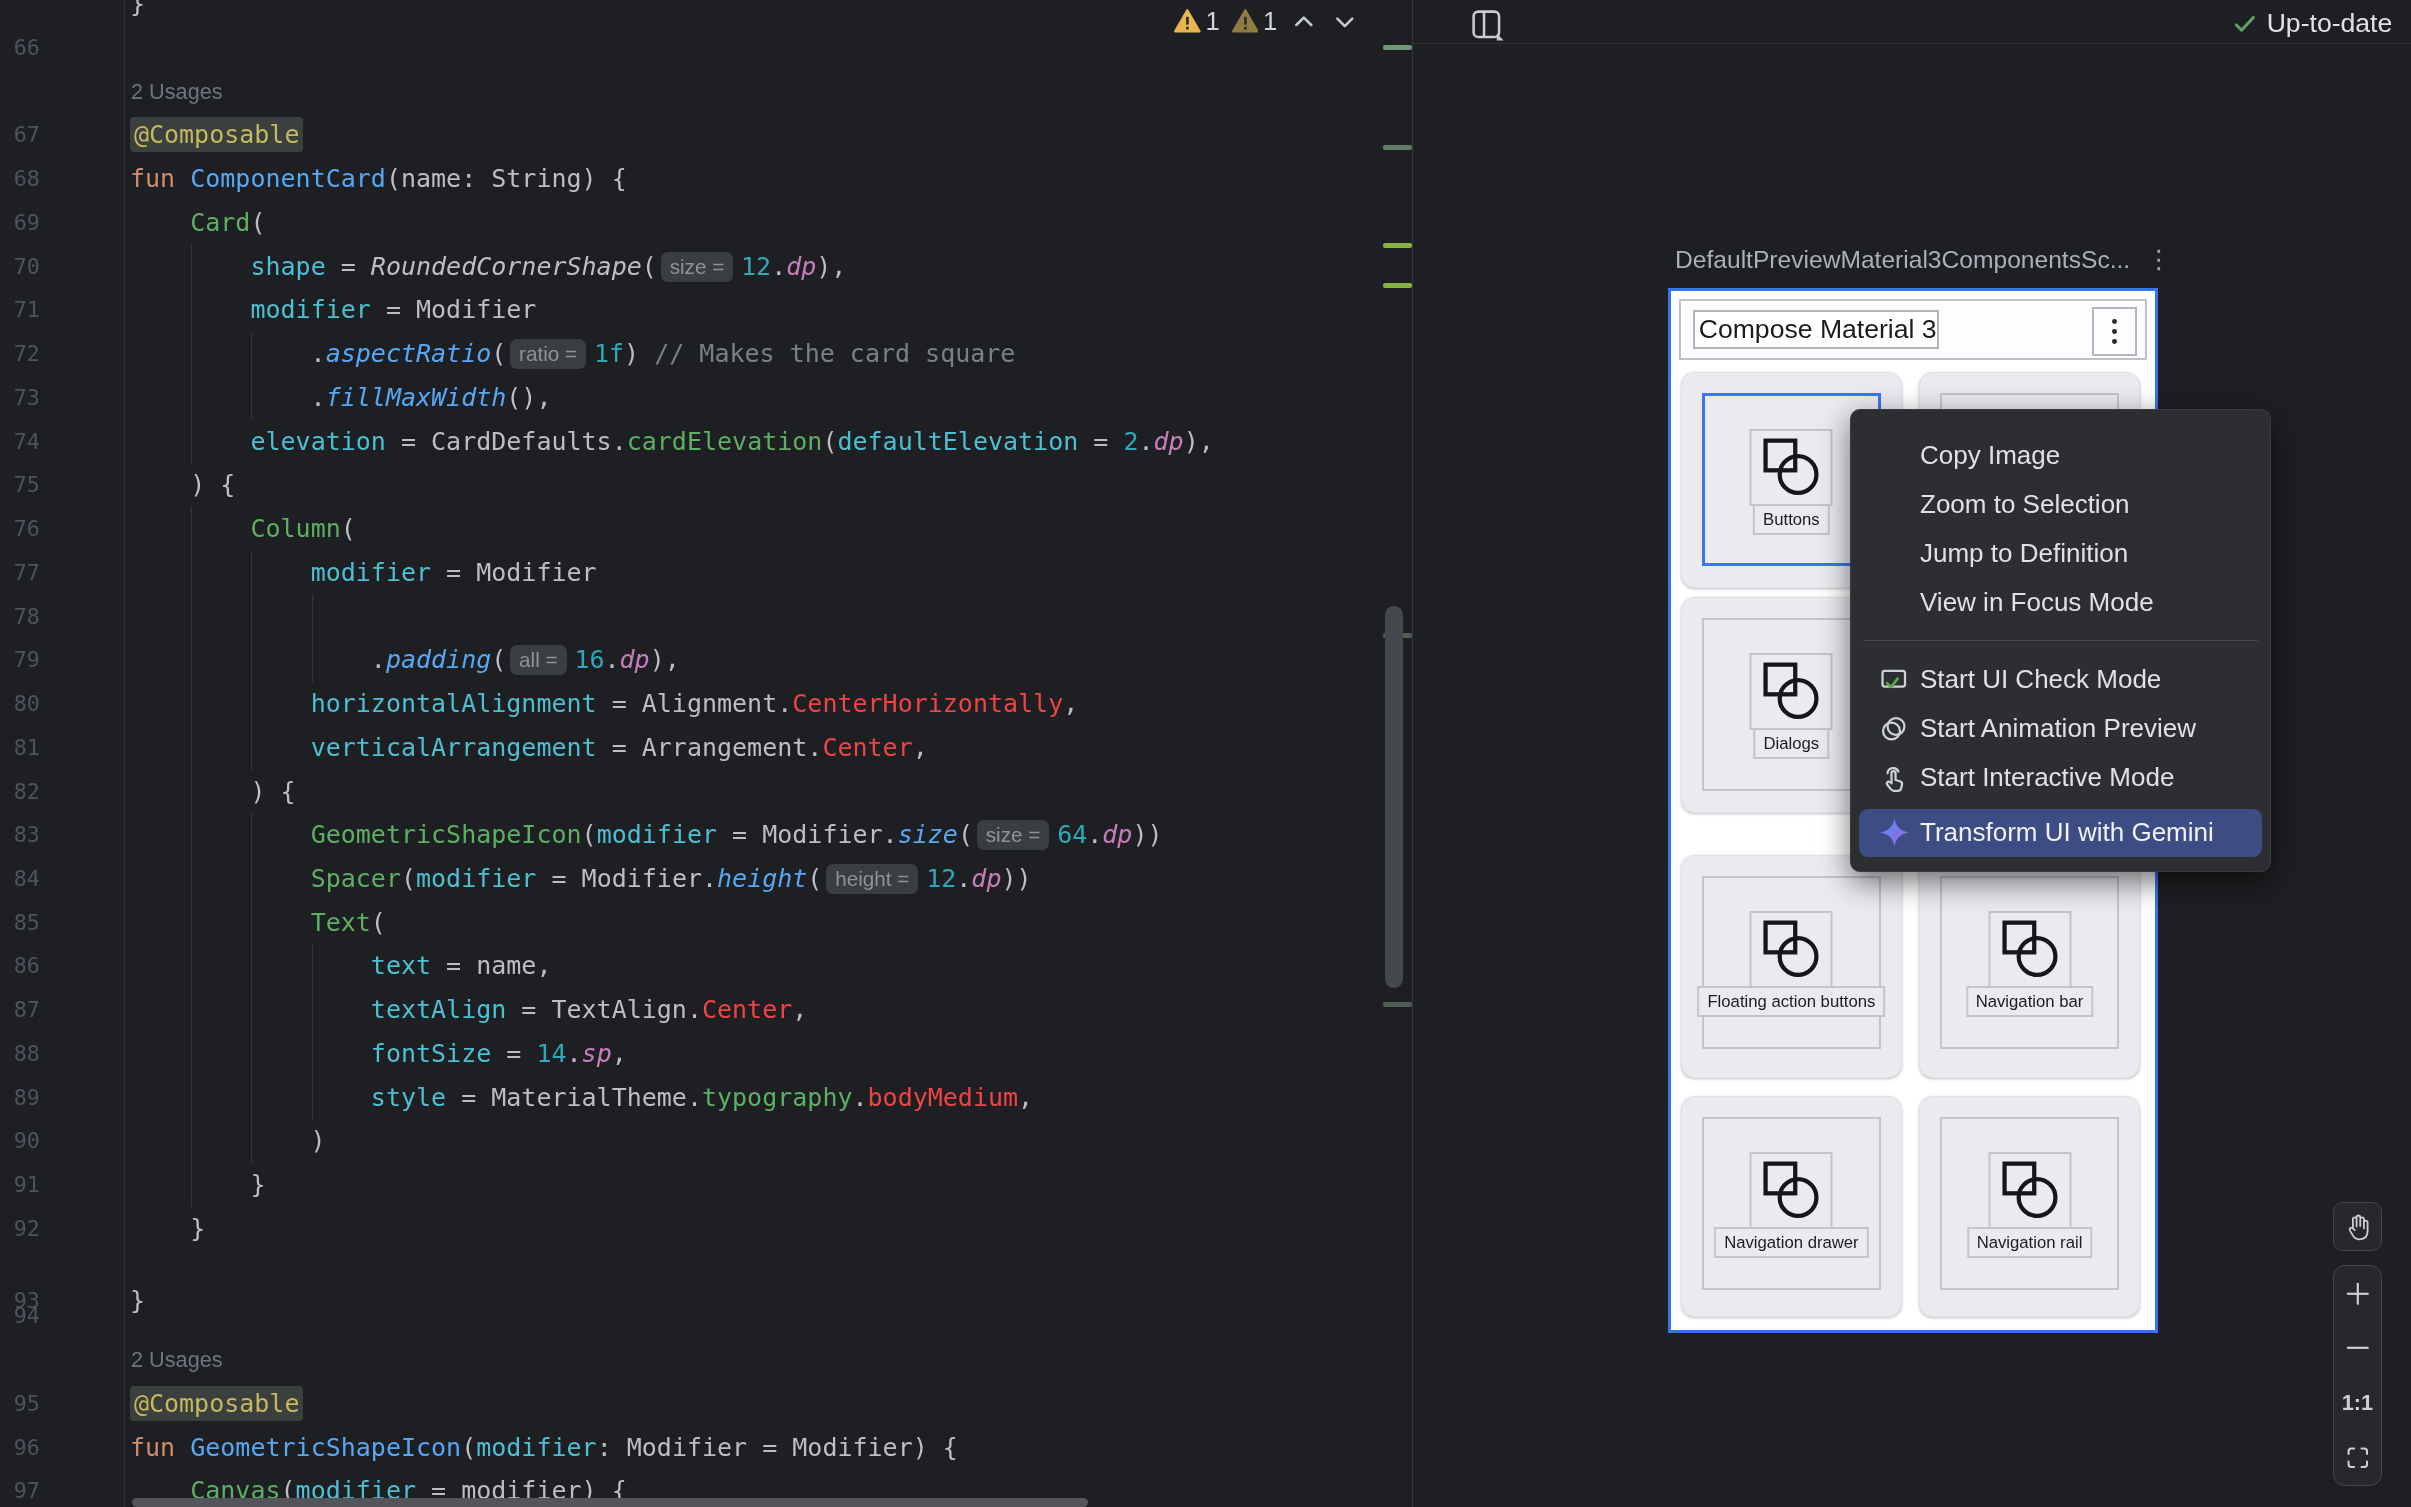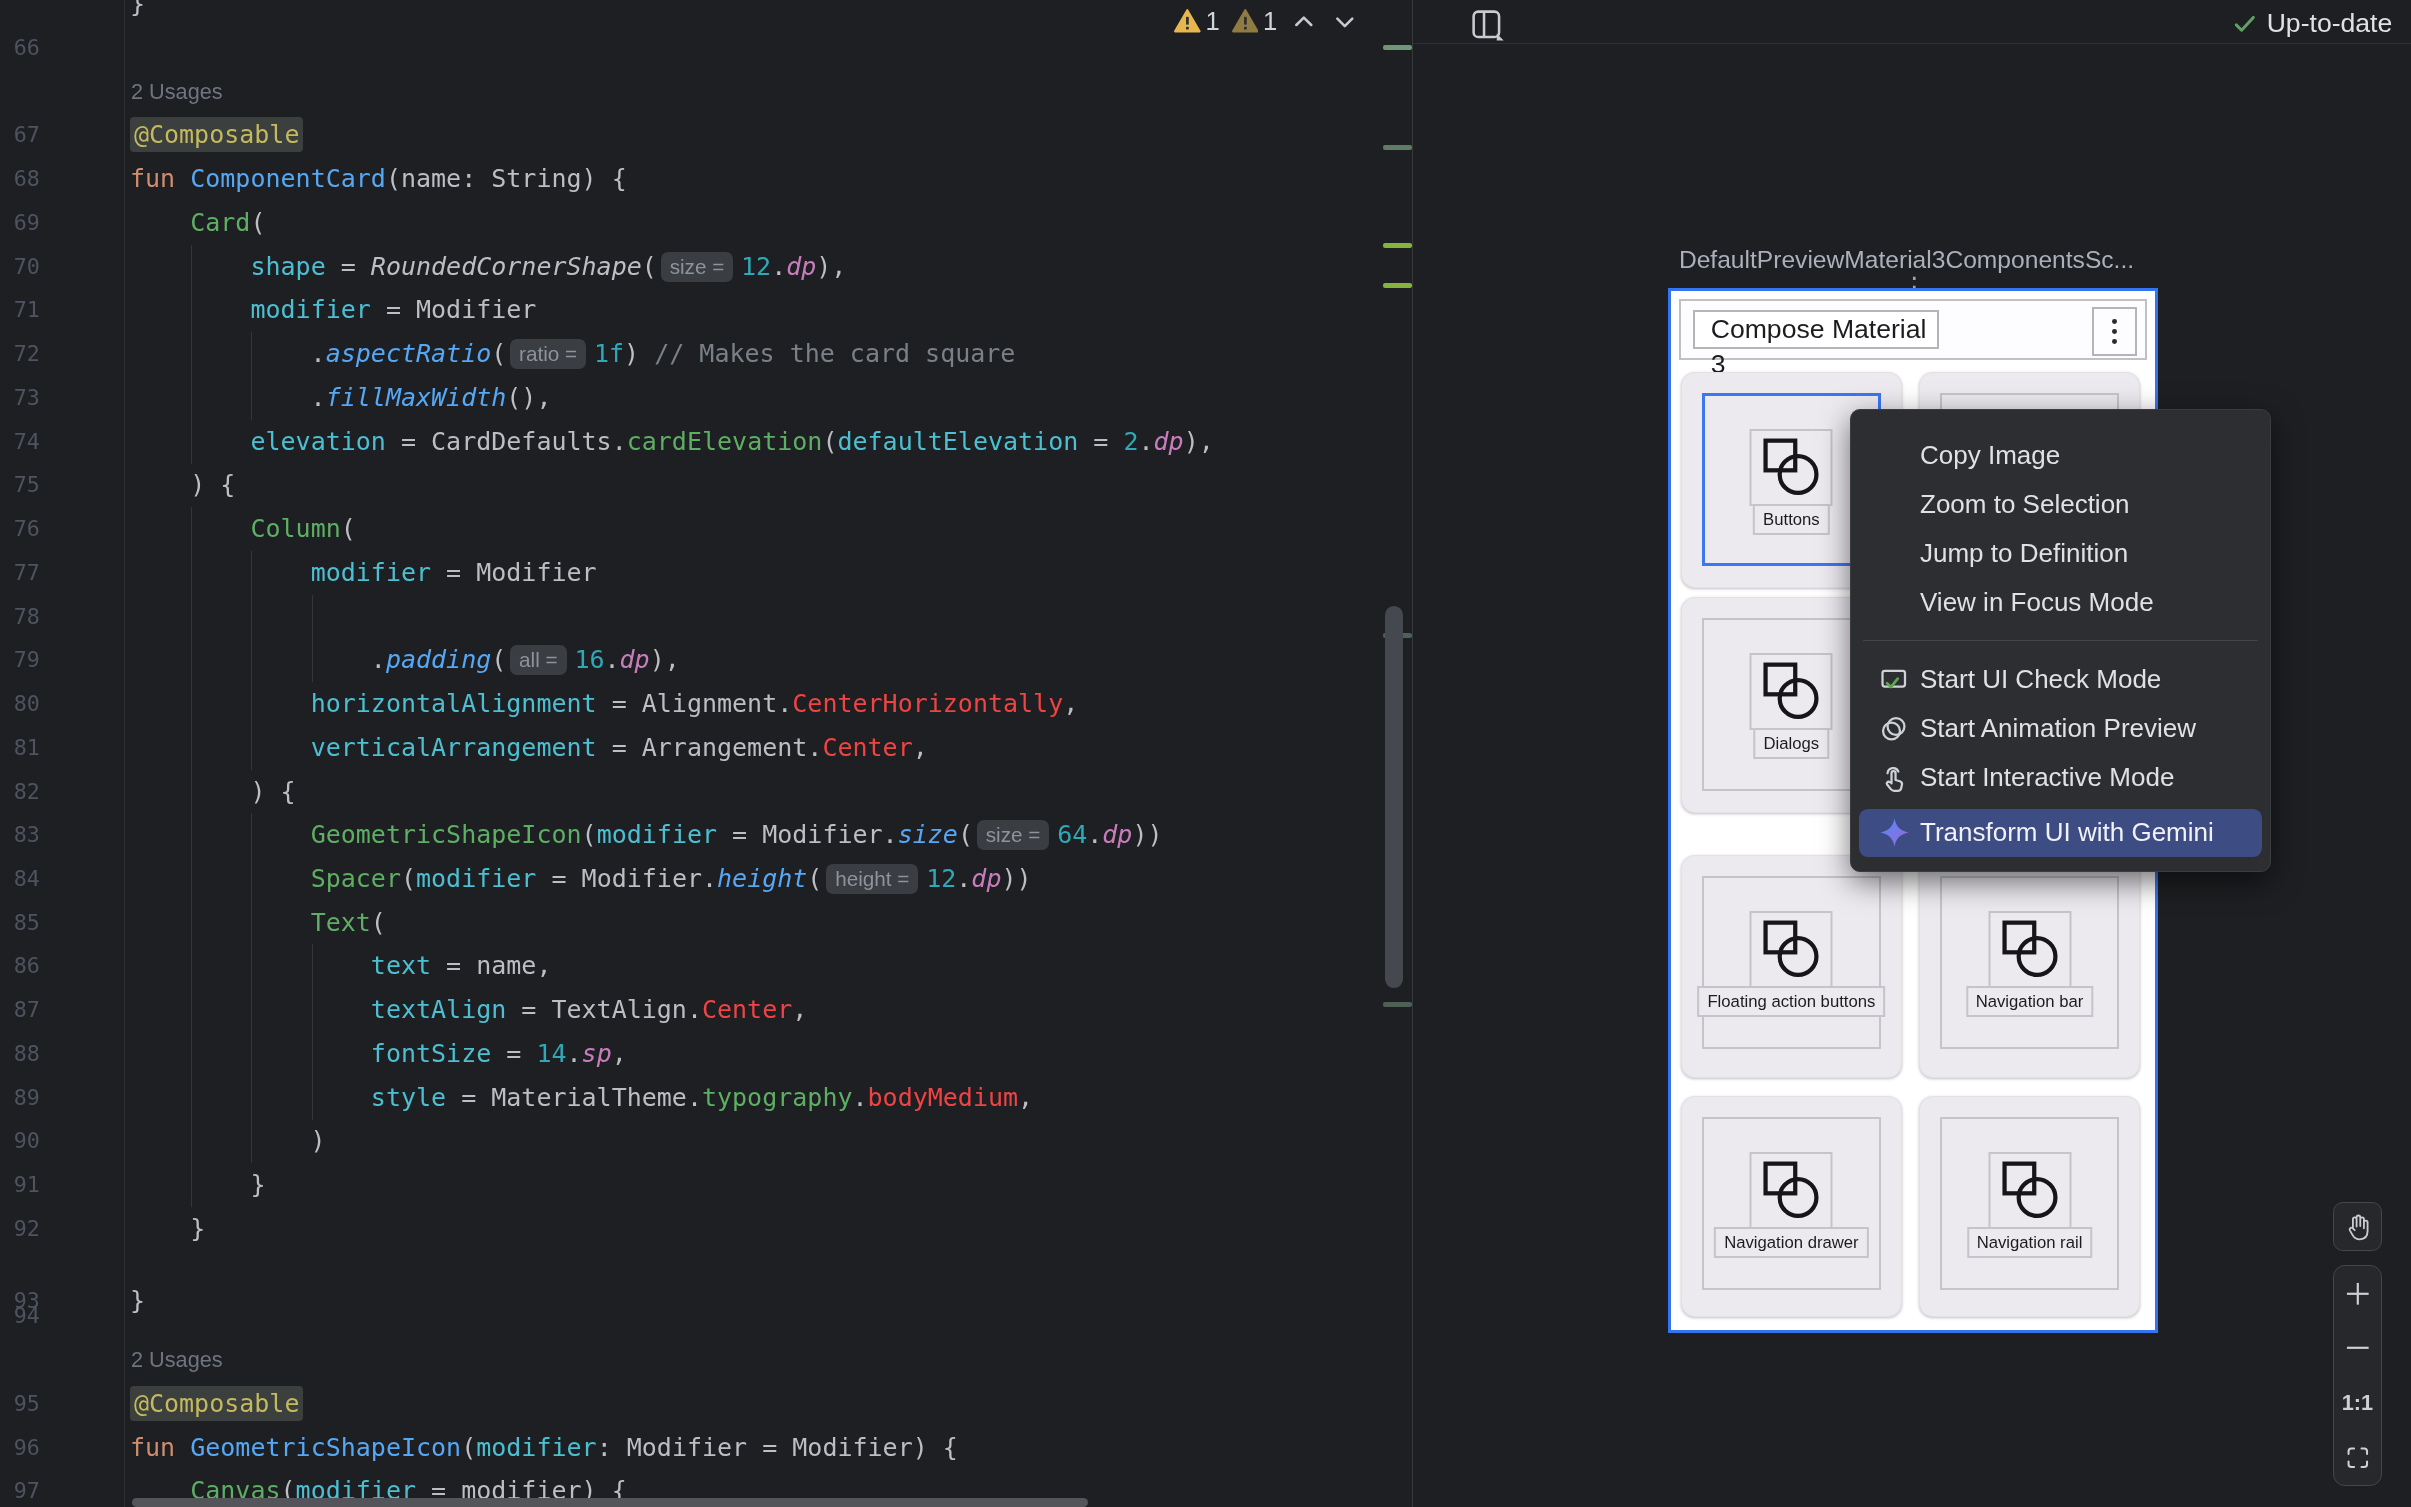--- a/index.html
+++ b/index.html
@@ -36,30 +36,30 @@
   #hscroll{position:absolute;left:132px;top:1498px;width:956px;height:8.9px;background:#53555A;border-radius:4.9px;}
 
   #divider{position:absolute;left:1412px;top:0;width:1px;height:1507px;background:#36383D;}
 
   
   #panel{position:absolute;left:1413px;top:0;width:999px;height:1507px;background:#1E1F22;}
   #panel-toolbar-line{position:absolute;left:0;top:43px;width:999px;height:1px;background:#2E3034;}
   #split-btn{position:absolute;left:55px;top:5.9px;width:39px;height:39px;display:flex;align-items:center;justify-content:center;}
   #status{position:absolute;right:19.7px;top:7.9px;display:flex;align-items:center;gap:8.9px;color:#DFE1E5;font-size:26.6px;}
 
-  #preview-tab{position:absolute;left:262px;top:246px;width:463px;display:flex;align-items:center;color:#ABB0BA;font-size:24.6px;flex-direction:column;}
+  #preview-tab{position:absolute;left:262px;top:246px;width:463px;display:flex;align-items:center;color:#ABB0BA;font-size:24.6px;}
   #preview-tab .kebab{margin-left:15.8px;color:#9DA2AB;font-size:25.6px;letter-spacing:0;line-height:25.6px;}
 
   
   #frame{position:absolute;left:255px;top:288px;width:490px;height:1045px;background:#FFFFFF;
     border:3px solid #3574F0;box-sizing:border-box;}
   #frame-topbar{position:absolute;left:7.9px;top:7.9px;width:468px;height:61px;border:2px solid #C2C0C6;
     box-sizing:border-box;background:#FDFCFF;}
   #frame-field{position:absolute;left:11.8px;top:8.9px;height:39px;width:246px;border:2px solid #B6B4BA;
-    box-sizing:border-box;color:#1C1B1F;font-size:26.6px;line-height:35px;padding-left:16px;background:#FFFFFF;}
+    box-sizing:border-box;color:#1C1B1F;font-size:26.6px;line-height:35px;padding-left:4px;background:#FFFFFF;}
   #frame-kebab{position:absolute;right:7.9px;top:5.9px;width:45px;height:49px;border:2px solid #B6B4BA;
     box-sizing:border-box;display:flex;align-items:center;justify-content:center;}
   .kdots{display:flex;flex-direction:column;gap:4.9px;}
   .kdots i{width:4.9px;height:4.9px;border-radius:50%;background:#2B2B2F;}
 
   .pcard{position:absolute;background:#ECEAEF;border-radius:13.8px;border:1px solid #E3E1E7;
     box-shadow:0 1px 3px rgba(50,50,60,.30);box-sizing:border-box;}
   .pbounds{position:absolute;left:19.7px;top:19.7px;right:19.7px;height:173px;border:2px solid #C6C4CA;box-sizing:border-box;}
   .pbounds.sel{border:3px solid #3B77F2;}
   .picon-box{position:absolute;left:50%;transform:translateX(-50%);top:33px;width:83px;height:77px;

